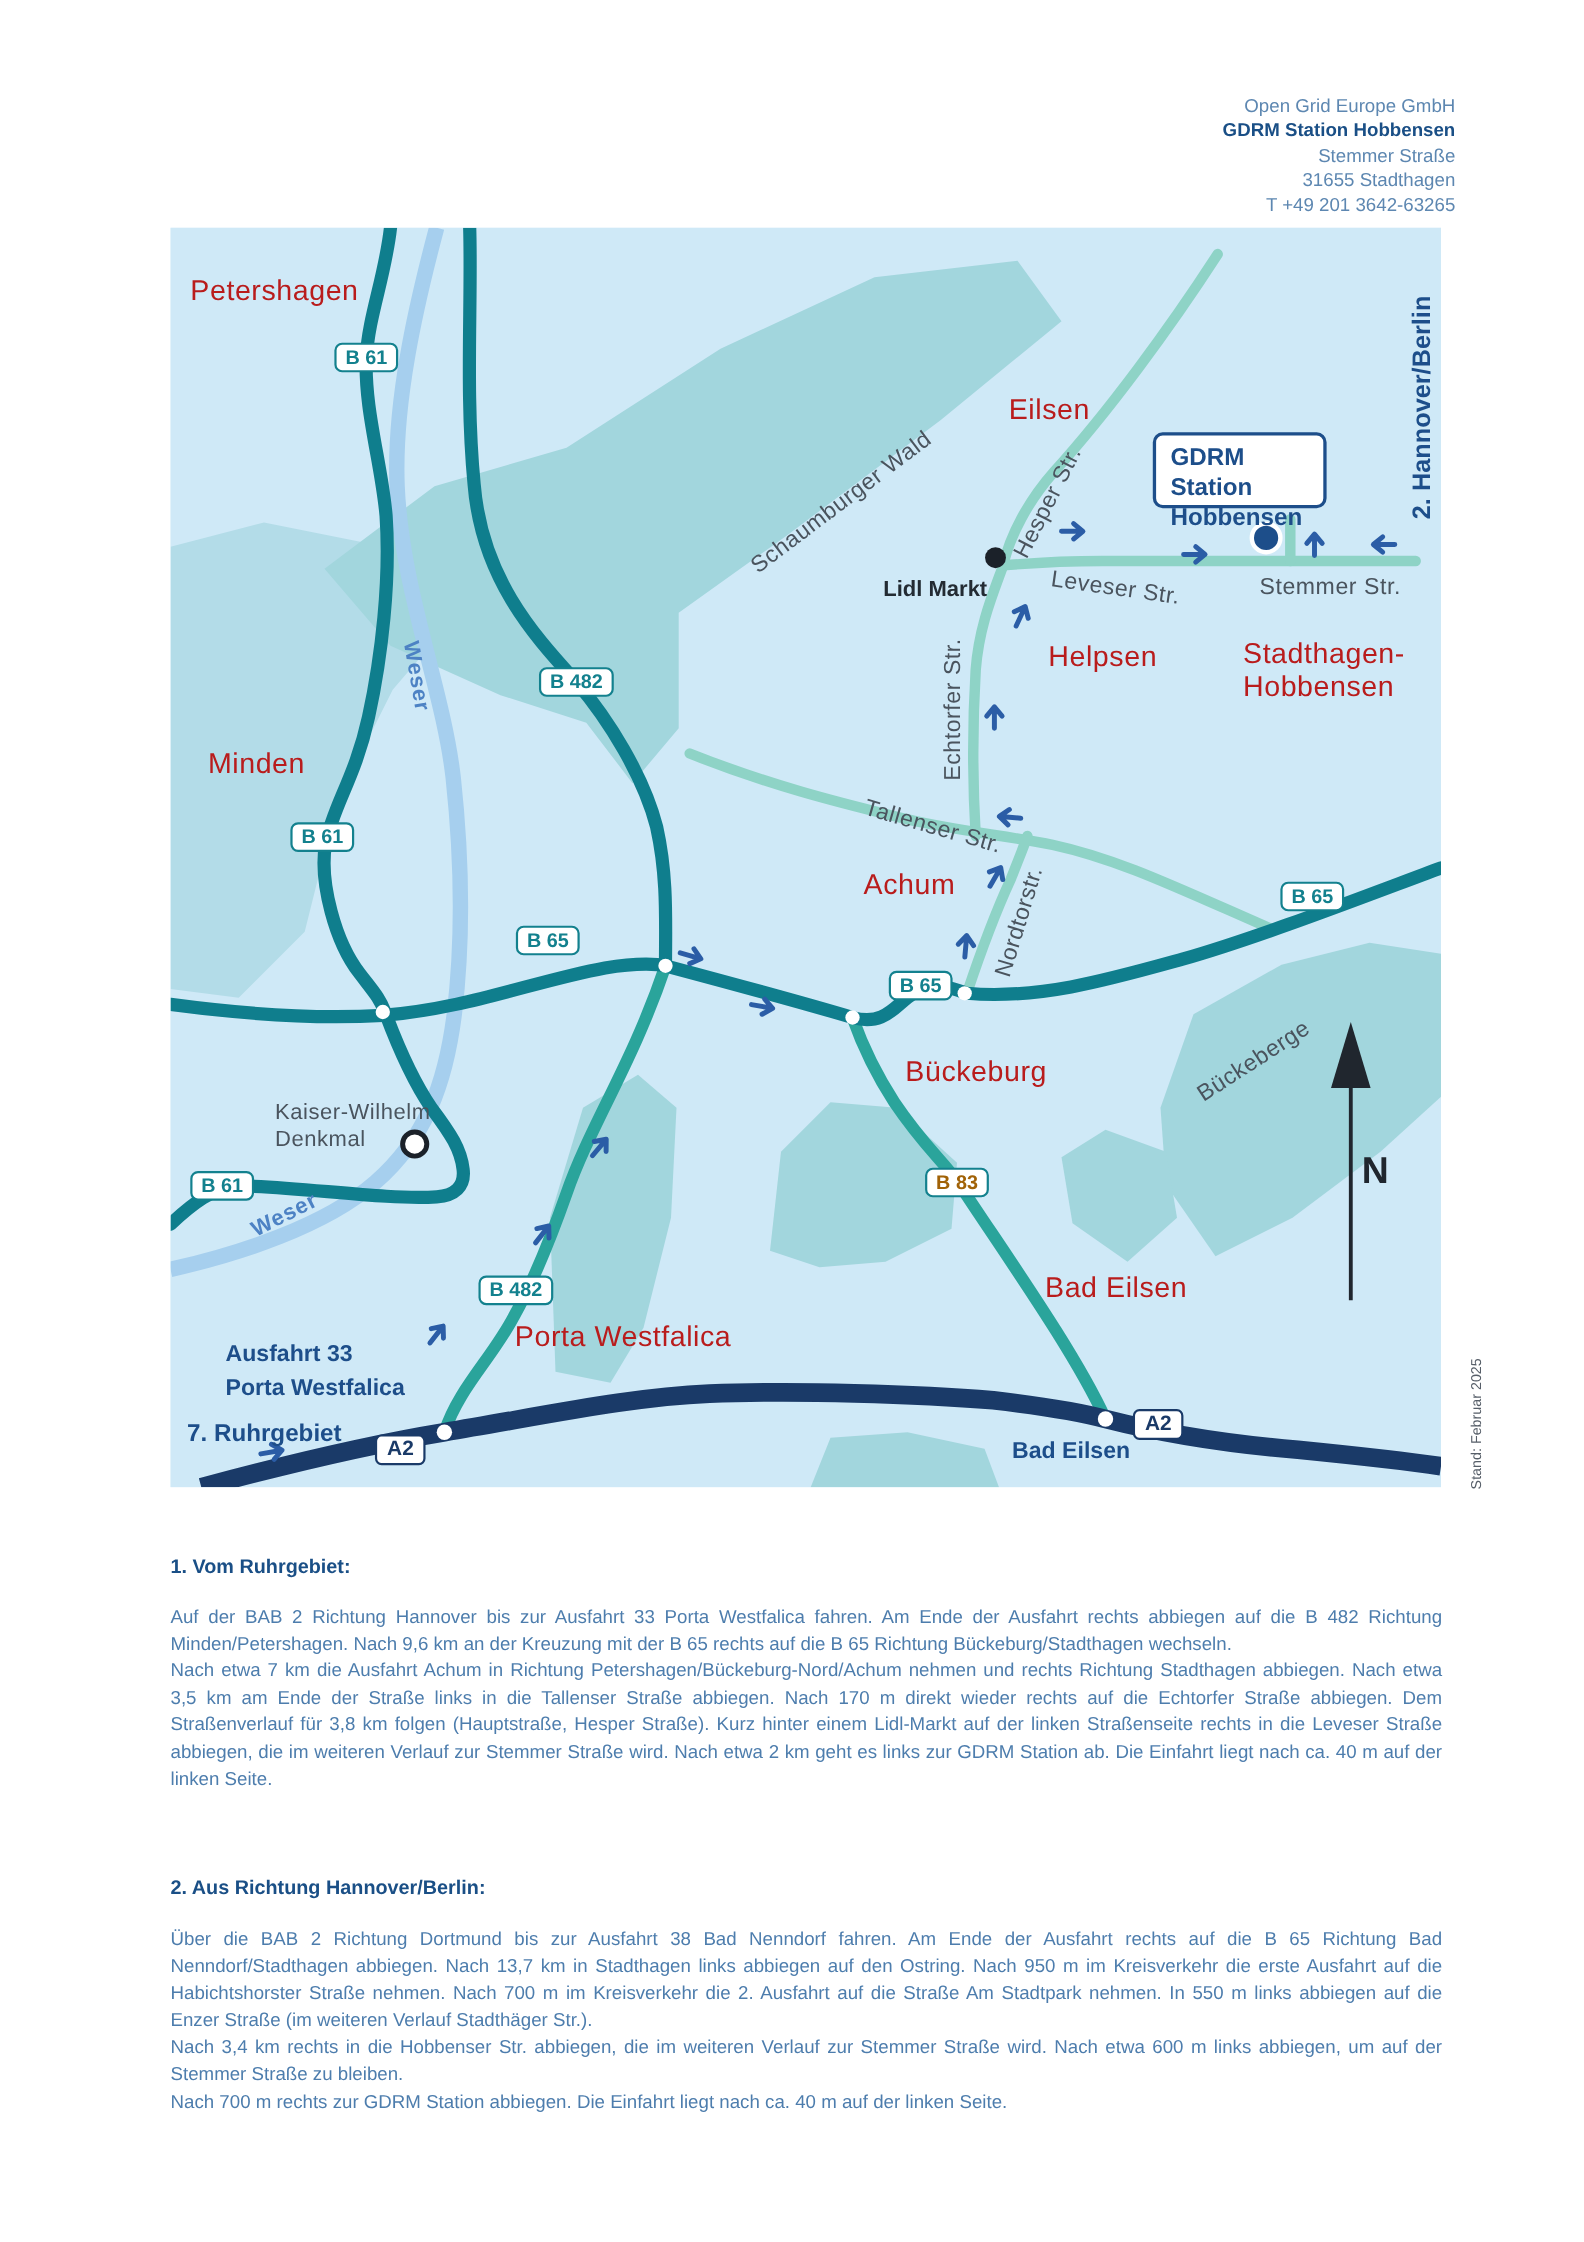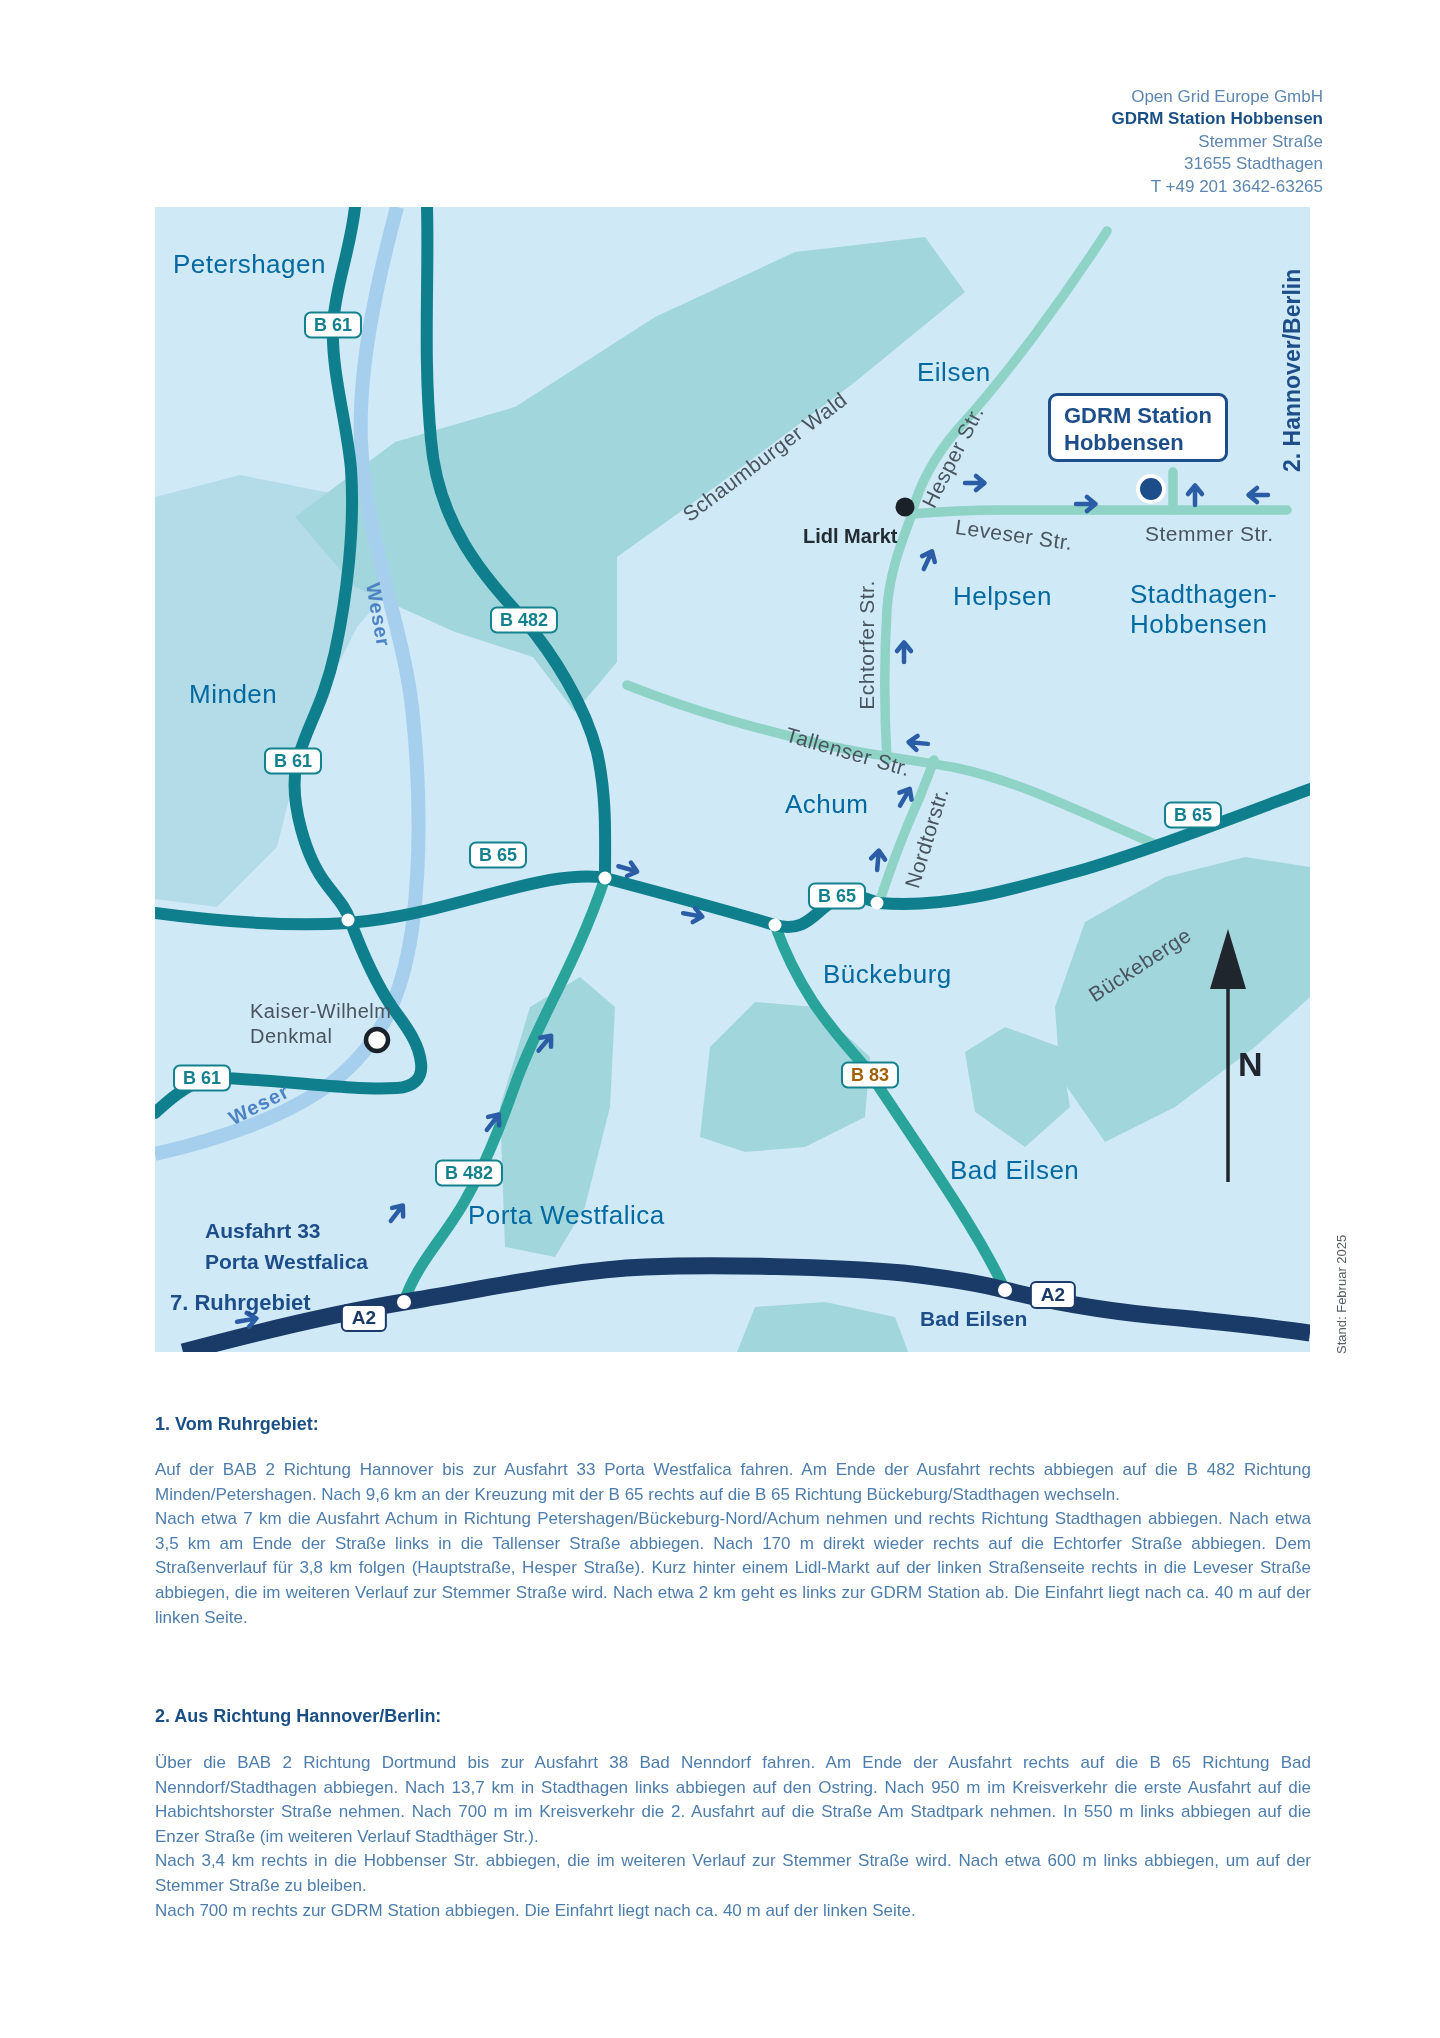--- a/index.html
+++ b/index.html
@@ -11,26 +11,26 @@
   .logo svg{display:block;}
   .logo-text{color:#17406e;font-size:70px;font-weight:800;letter-spacing:2px;margin-left:16px;line-height:1;}
   .address{position:absolute;right:117px;top:86px;text-align:right;
            font-size:17px;line-height:22.4px;color:#5d87b1;}
   .address .addr-bold{color:#1a4f86;font-weight:bold;}
 
   
   .map{position:absolute;left:155px;top:207px;width:1155px;height:1145px;overflow:hidden;background:#cfe9f7;}
   .map svg.base{position:absolute;left:0;top:0;}
   .mlabel{position:absolute;white-space:nowrap;}
-  .city{color:#0369a1;font-size:26px;letter-spacing:0.5px;}
+  .city{color:#b91c1c;font-size:26px;letter-spacing:0.5px;}
   .street{color:#4a545e;font-size:21px;letter-spacing:0.5px;}
   .waterlbl{color:#4d82c4;font-size:20px;font-weight:bold;letter-spacing:1px;}
   .navlbl{color:#1d4e8a;font-weight:bold;}
   .rot{transform-origin:center;}
-  .callout{position:absolute;left:893px;top:186px;width:180px;height:69px;background:#ffffff;
+  .callout{position:absolute;left:893px;top:186px;width:158px;height:69px;background:#ffffff;
            border:3px solid #1d4e8a;border-radius:9px;box-sizing:border-box;
            padding:6px 0 0 13px;color:#1d4e8a;font-weight:bold;font-size:22px;line-height:27px;}
   .vertlbl{writing-mode:vertical-rl;transform:rotate(180deg);}
   .compass-n{position:absolute;left:1083px;top:838px;color:#20262e;font-size:34px;font-weight:bold;}
   .stand{position:absolute;left:1334px;top:1202px;height:152px;
          writing-mode:vertical-rl;transform:rotate(180deg);
          font-family:"Liberation Sans",sans-serif;font-size:13px;color:#565e68;}
 
   
   .directions{position:absolute;left:155px;top:1406px;width:1156px;color:#4d7dad;}

